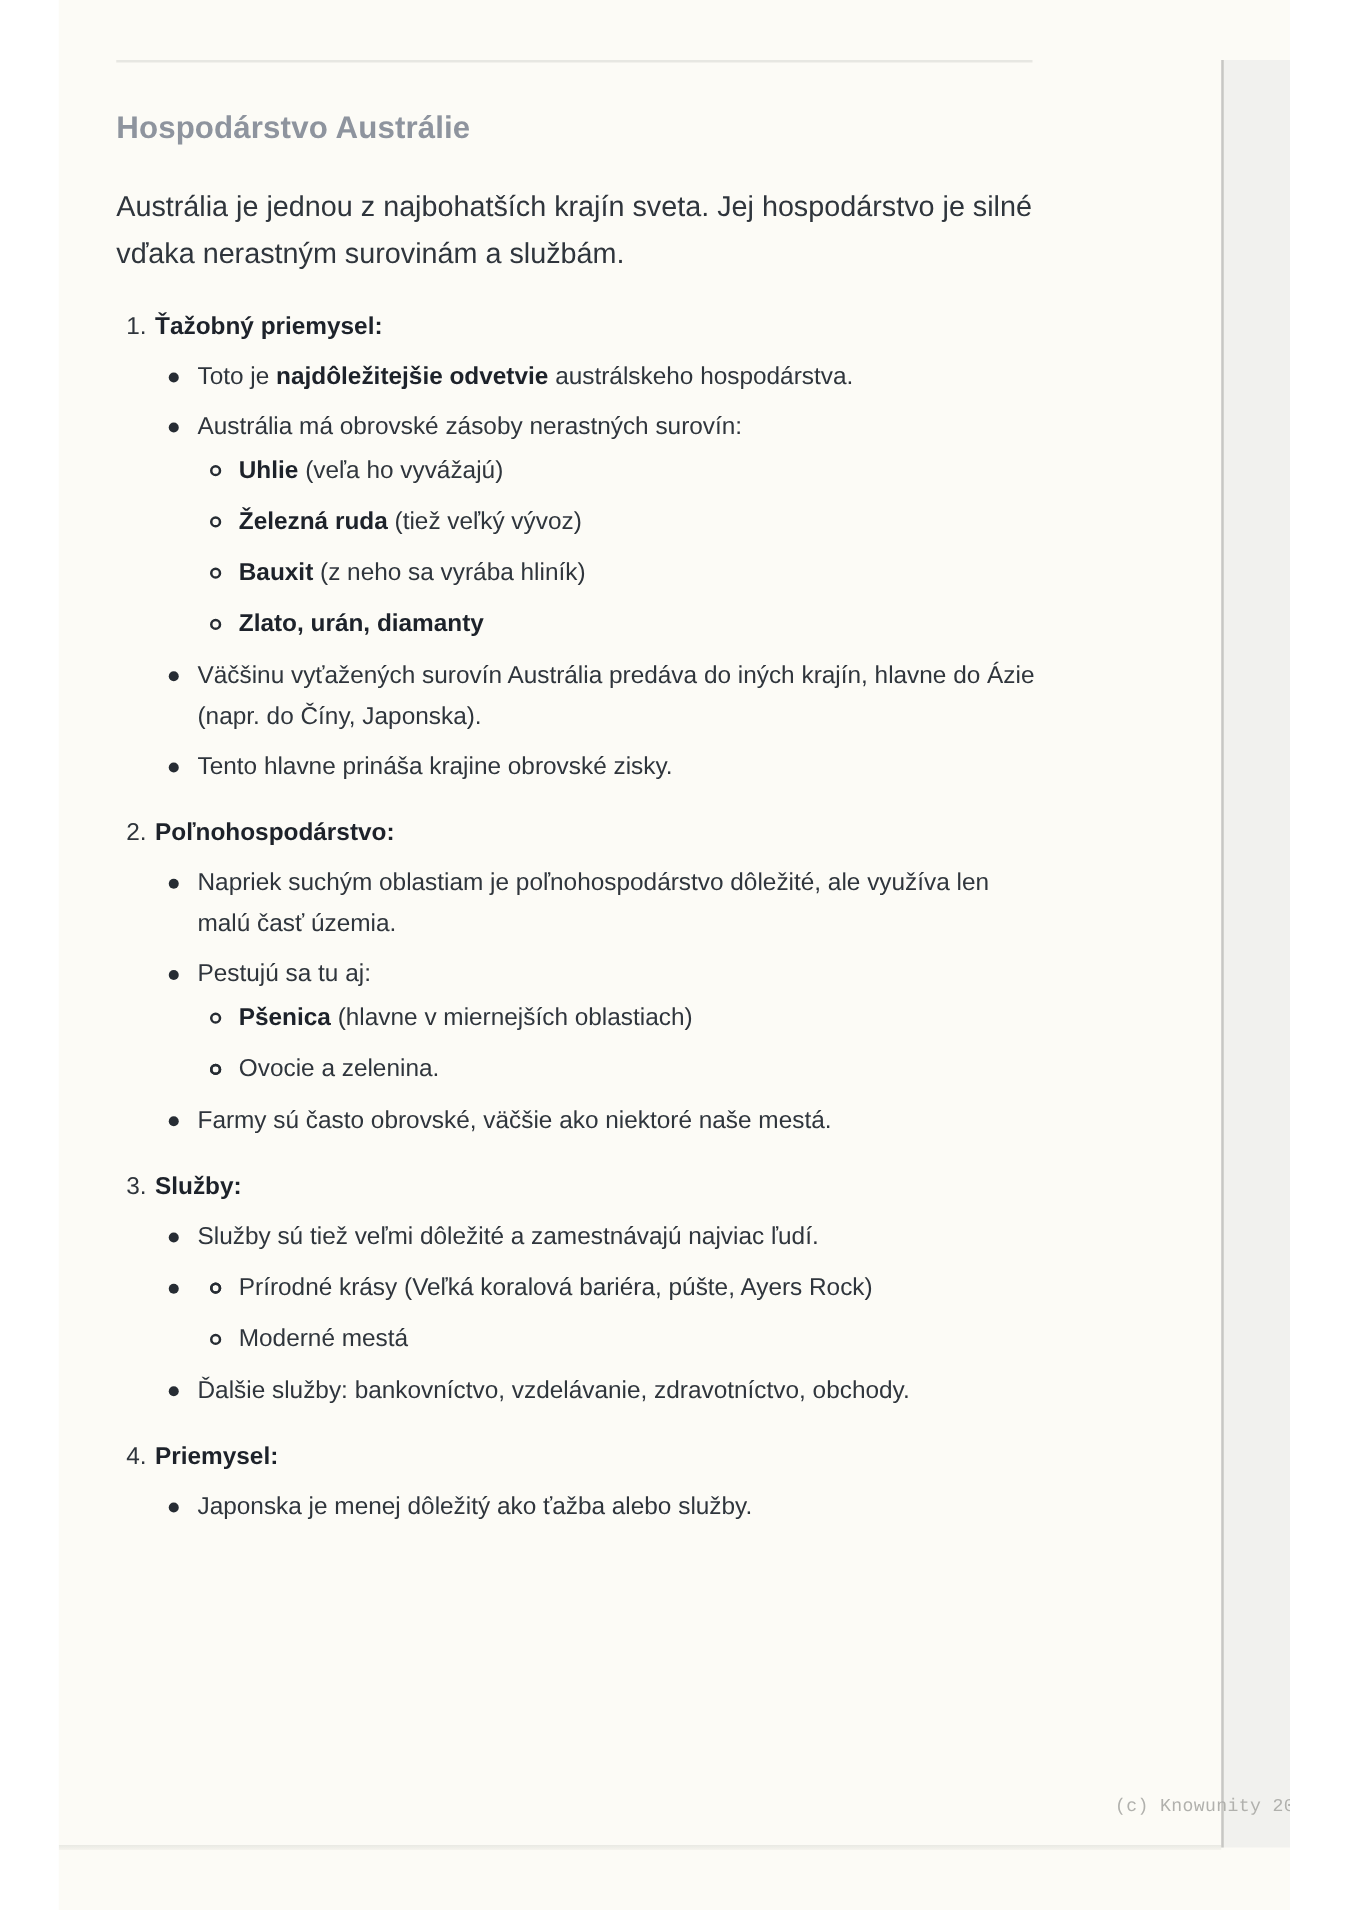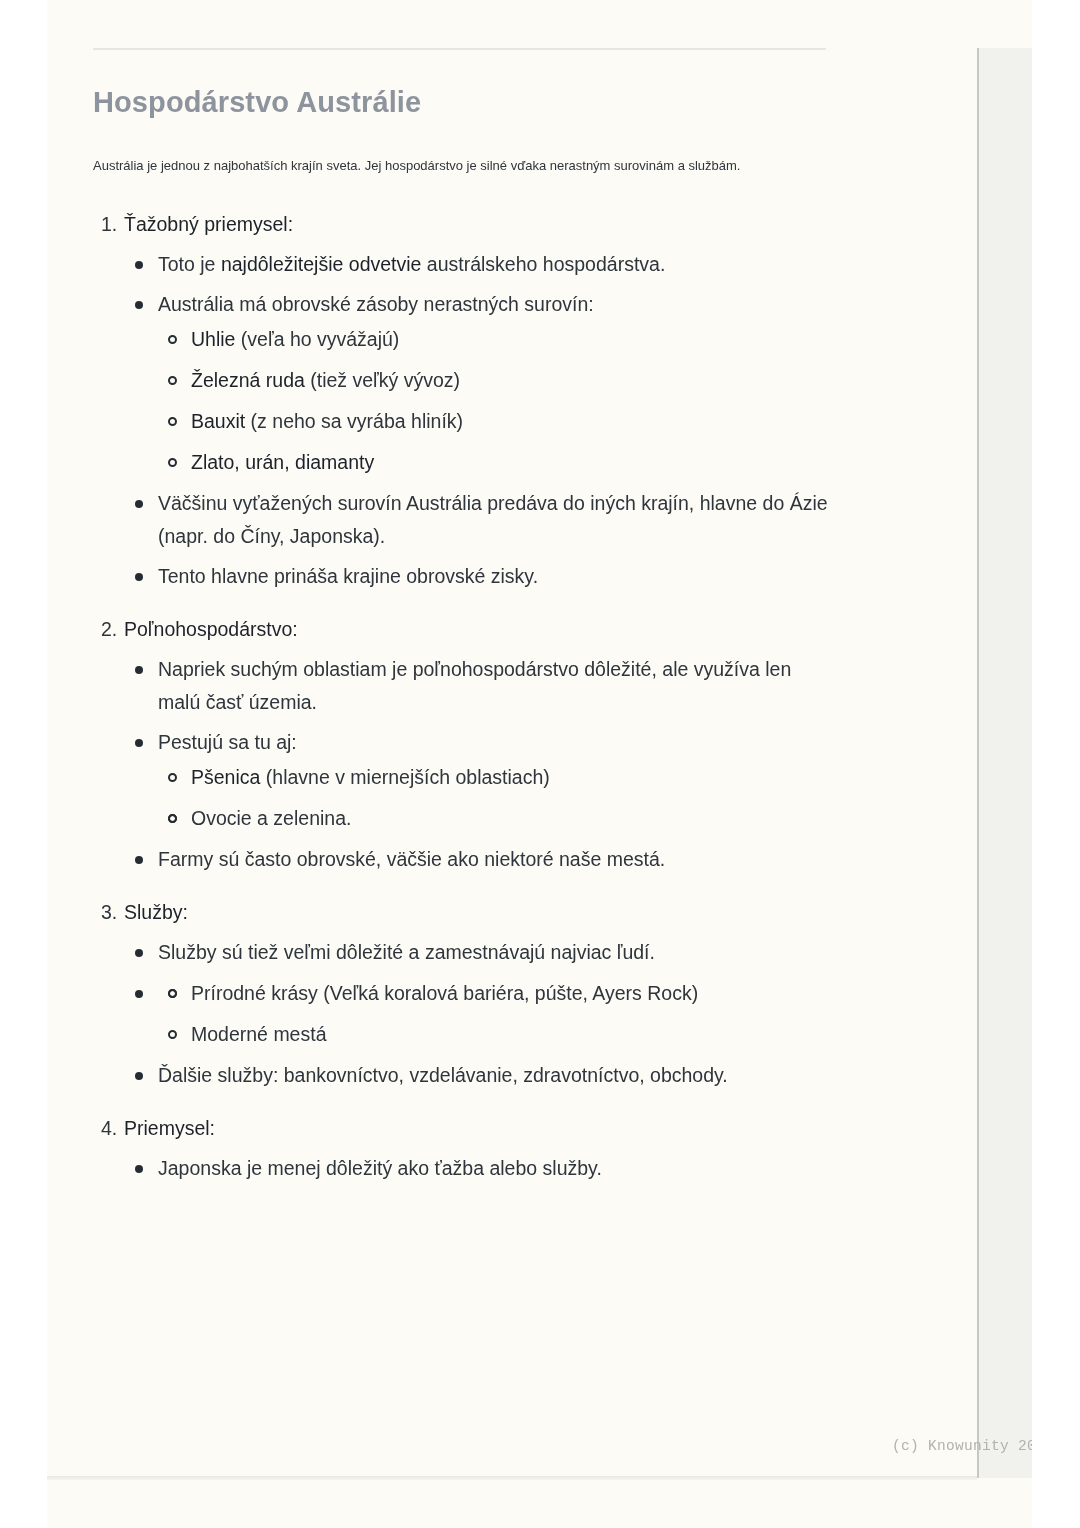--- a/index.html
+++ b/index.html
@@ -47,30 +47,30 @@
   }
   
   .content {
     position:absolute; left:46px; top:0;
     width:735px;
     color:#2f353c;
     z-index:2;
   }
   .page-title {
     margin:84px 0 26px 0;
-    font-size:29px; line-height:37px;
+    font-size:25px; line-height:37px;
     font-weight:700;
     color:#8e949e;
     letter-spacing:0.1px;
   }
   .intro {
     margin:0 0 24px 0;
-    font-size:13px; line-height:37px;
+    font-size:23px; line-height:37px;
   }
-  strong { color:#1d222a; font-weight:400; }
+  strong { color:#1d222a; font-weight:700; }
 
   ol.outline {
     list-style:none; margin:0; padding:0;
     font-size:19.5px; line-height:33px;
   }
   li.section { position:relative; padding-left:31px; margin:20px 0 0 0; }
   li.section:first-child { margin-top:0; }
   .sec-num { position:absolute; left:8px; top:0; font-weight:400; color:#2f353c; }
 
   ul.items { list-style:none; margin:7px 0 0 0; padding:0; }

